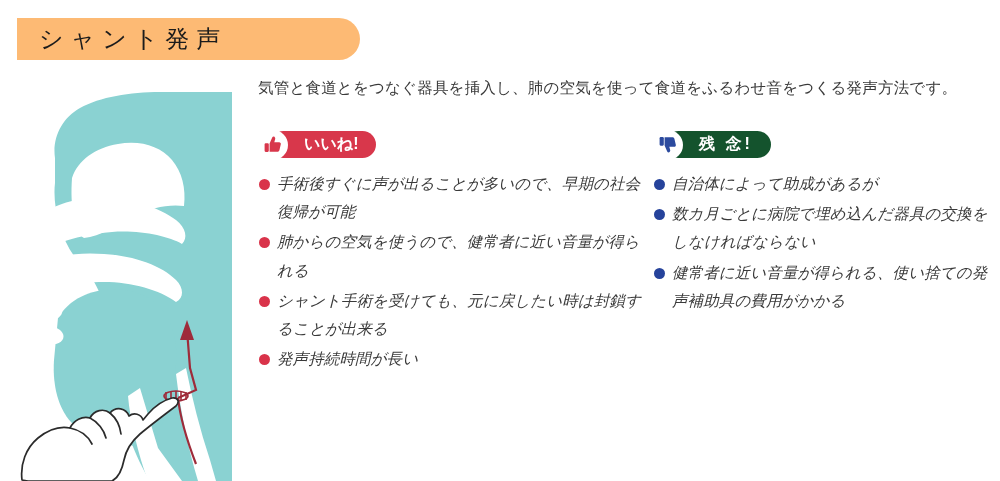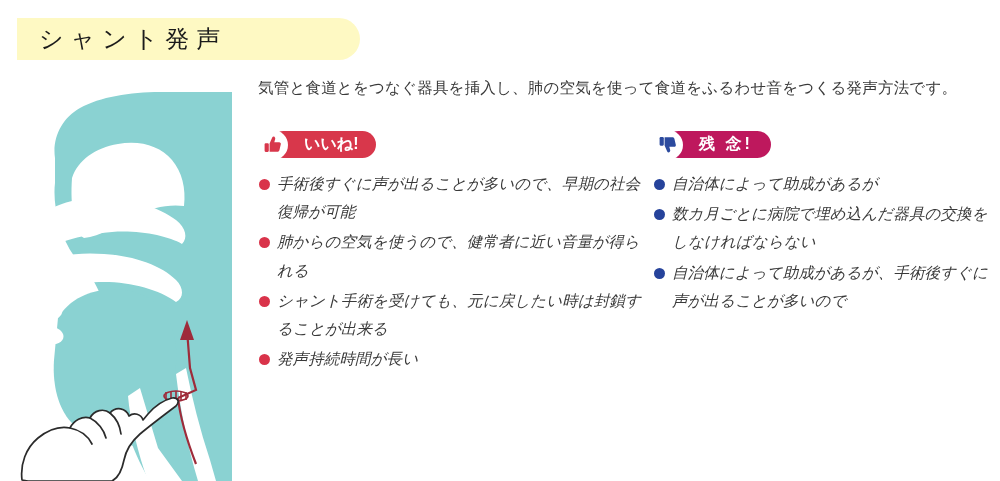--- a/index.html
+++ b/index.html
@@ -15,21 +15,21 @@
     position: relative;
   }
 
   
   .title-banner {
     position: absolute;
     left: 17px;
     top: 18px;
     width: 343px;
     height: 42px;
-    background: #fef9c3;
+    background: #fdba74;
     border-radius: 0 21px 21px 0;
     display: flex;
     align-items: center;
   }
   .title-text {
     color: #1b1b1b;
     font-size: 24px;
     letter-spacing: 7px;
     padding-left: 22px;
     font-weight: 400;
@@ -83,21 +83,21 @@
     align-items: center;
     height: 27px;
     border-radius: 14px;
     padding: 0 18px 0 34px;
     margin-left: 12px;
   }
   .badge-good {
     background: #d8374b;
   }
   .badge-bad {
-    background: #be185d;
+    background: #14532d;
   }
   .badge-label {
     color: #ffffff;
     font-size: 16px;
     font-weight: 700;
     white-space: nowrap;
     text-align: center;
   }
   .badge-label.spaced {
     letter-spacing: 3px;
@@ -269,18 +269,18 @@
               C18.3,12.8 19.1,11.8 18.8,10.7 L17.4,4.8
               C17.2,3.9 16.4,3.3 15.5,3.3 L7.6,3.3 Z"></path>
             <rect fill="#2b4a9e" x="2.6" y="3.1" width="4.2" height="8.6" rx="1.1"></rect>
           </svg>
         </span>
         <span class="badge-label spaced">残 念!</span>
       </div>
       <ul class="bullets">
         <li>自治体によって助成があるが</li>
         <li>数カ月ごとに病院で埋め込んだ器具の交換をしなければならない</li>
-        <li>自治体によって助成があるが、手術後すぐに声が出ることが多いので</li>
+        <li>健常者に近い音量が得られる、使い捨ての発声補助具の費用がかかる</li>
       </ul>
     </div>
 
   </div>
 </div>
 
 </body></html>

